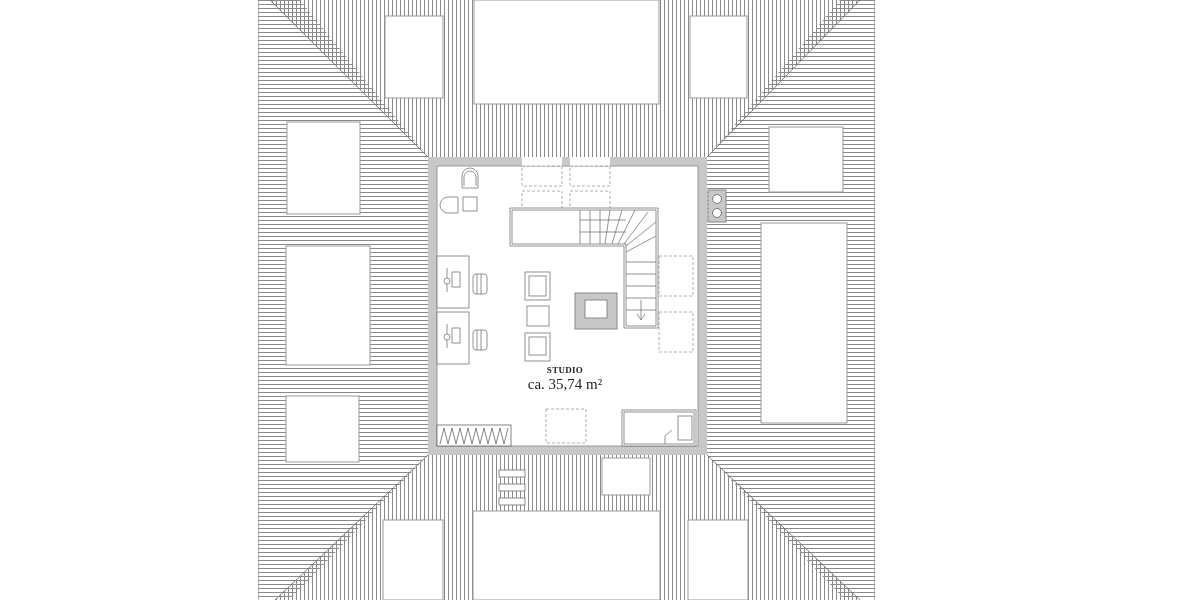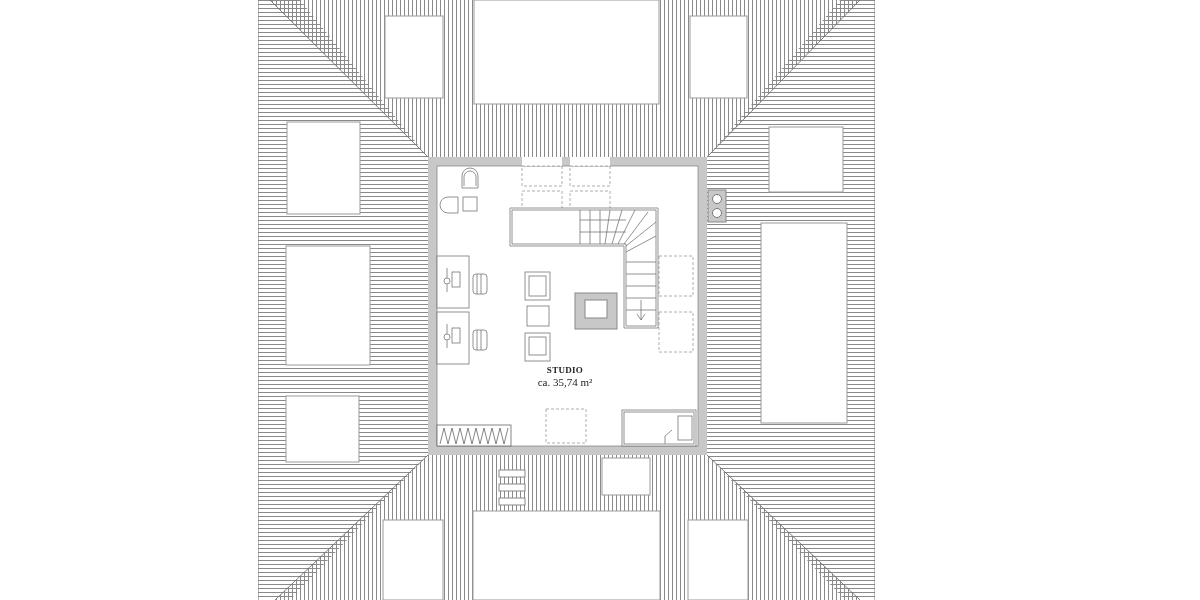--- a/index.html
+++ b/index.html
@@ -1,20 +1,20 @@
 <!DOCTYPE html>
 <html><head>
 <meta charset="utf-8">
 <style>
   html,body{margin:0;padding:0;background:#ffffff;}
   body{width:1200px;height:600px;overflow:hidden;position:relative;font-family:"Liberation Serif",serif;}
   svg{position:absolute;left:0;top:0;}
   .label{position:absolute;text-align:center;color:#222;font-family:"Liberation Serif",serif;}
   .room-name{font-weight:bold;font-size:9px;letter-spacing:0.3px;}
-  .room-area{font-size:11px;}
+  .room-area{font-size:15px;}
 </style>
 </head>
 <body>
 
 <svg width="1200" height="600" viewBox="0 0 1200 600">
   <defs>
     <pattern id="hz" width="6" height="4" patternUnits="userSpaceOnUse">
       <line x1="0" y1="0.5" x2="6" y2="0.5" stroke="#8a8a8a" stroke-width="1"></line>
     </pattern>
     <pattern id="vt" width="4" height="6" patternUnits="userSpaceOnUse">

